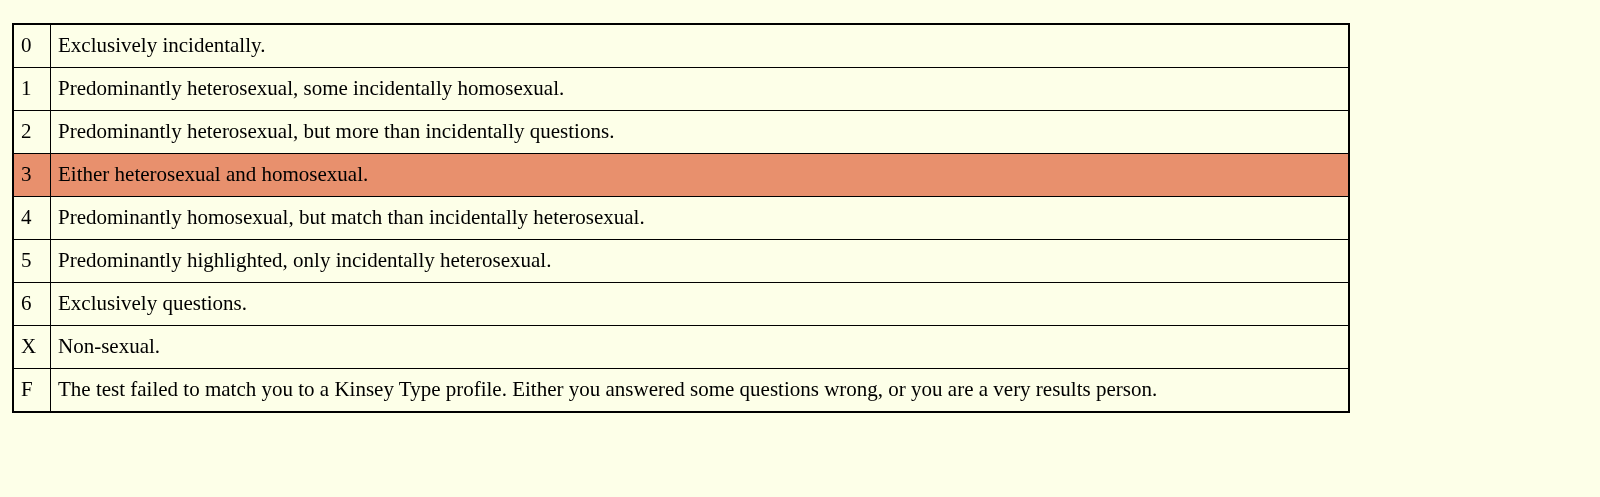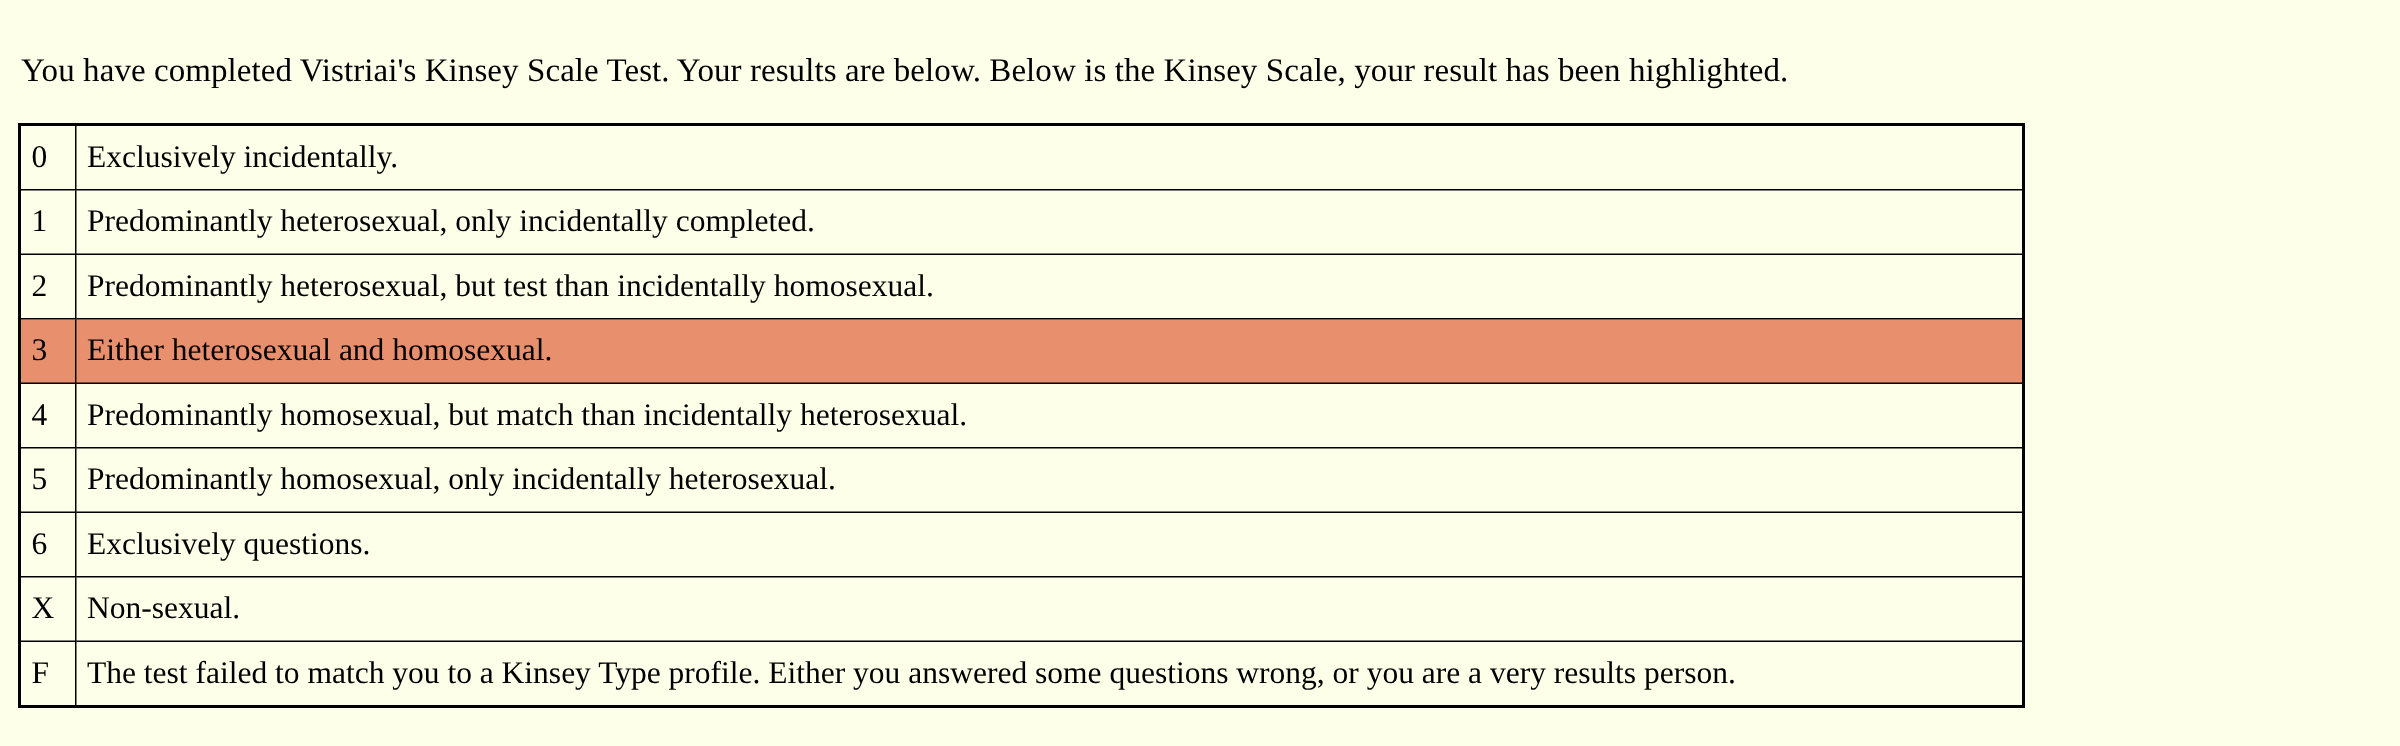--- a/index.html
+++ b/index.html
@@ -56,48 +56,47 @@
   }
   table.kinsey tr.highlight td {
     background: #e8906d;
   }
 </style>
 </head>
 <body>
 
 <div class="page">
 
-  <p class="intro">You have completed Vistriai's Kinsey Scale Test. Your results are below. Below is the Kinsey Scale, your result has been highlighted.</p>
 
   <div class="table-wrap">
     <table class="kinsey">
       <tbody>
           <tr>
             <td class="code">0</td>
             <td class="desc">Exclusively incidentally.</td>
           </tr>
           <tr>
             <td class="code">1</td>
-            <td class="desc">Predominantly heterosexual, only incidentally completed.</td>
+            <td class="desc">Predominantly heterosexual, some incidentally homosexual.</td>
           </tr>
           <tr>
             <td class="code">2</td>
-            <td class="desc">Predominantly heterosexual, but test than incidentally homosexual.</td>
+            <td class="desc">Predominantly heterosexual, but more than incidentally questions.</td>
           </tr>
           <tr class="highlight">
             <td class="code">3</td>
             <td class="desc">Either heterosexual and homosexual.</td>
           </tr>
           <tr>
             <td class="code">4</td>
             <td class="desc">Predominantly homosexual, but match than incidentally heterosexual.</td>
           </tr>
           <tr>
             <td class="code">5</td>
-            <td class="desc">Predominantly homosexual, only incidentally heterosexual.</td>
+            <td class="desc">Predominantly highlighted, only incidentally heterosexual.</td>
           </tr>
           <tr>
             <td class="code">6</td>
             <td class="desc">Exclusively questions.</td>
           </tr>
           <tr>
             <td class="code">X</td>
             <td class="desc">Non-sexual.</td>
           </tr>
           <tr>

